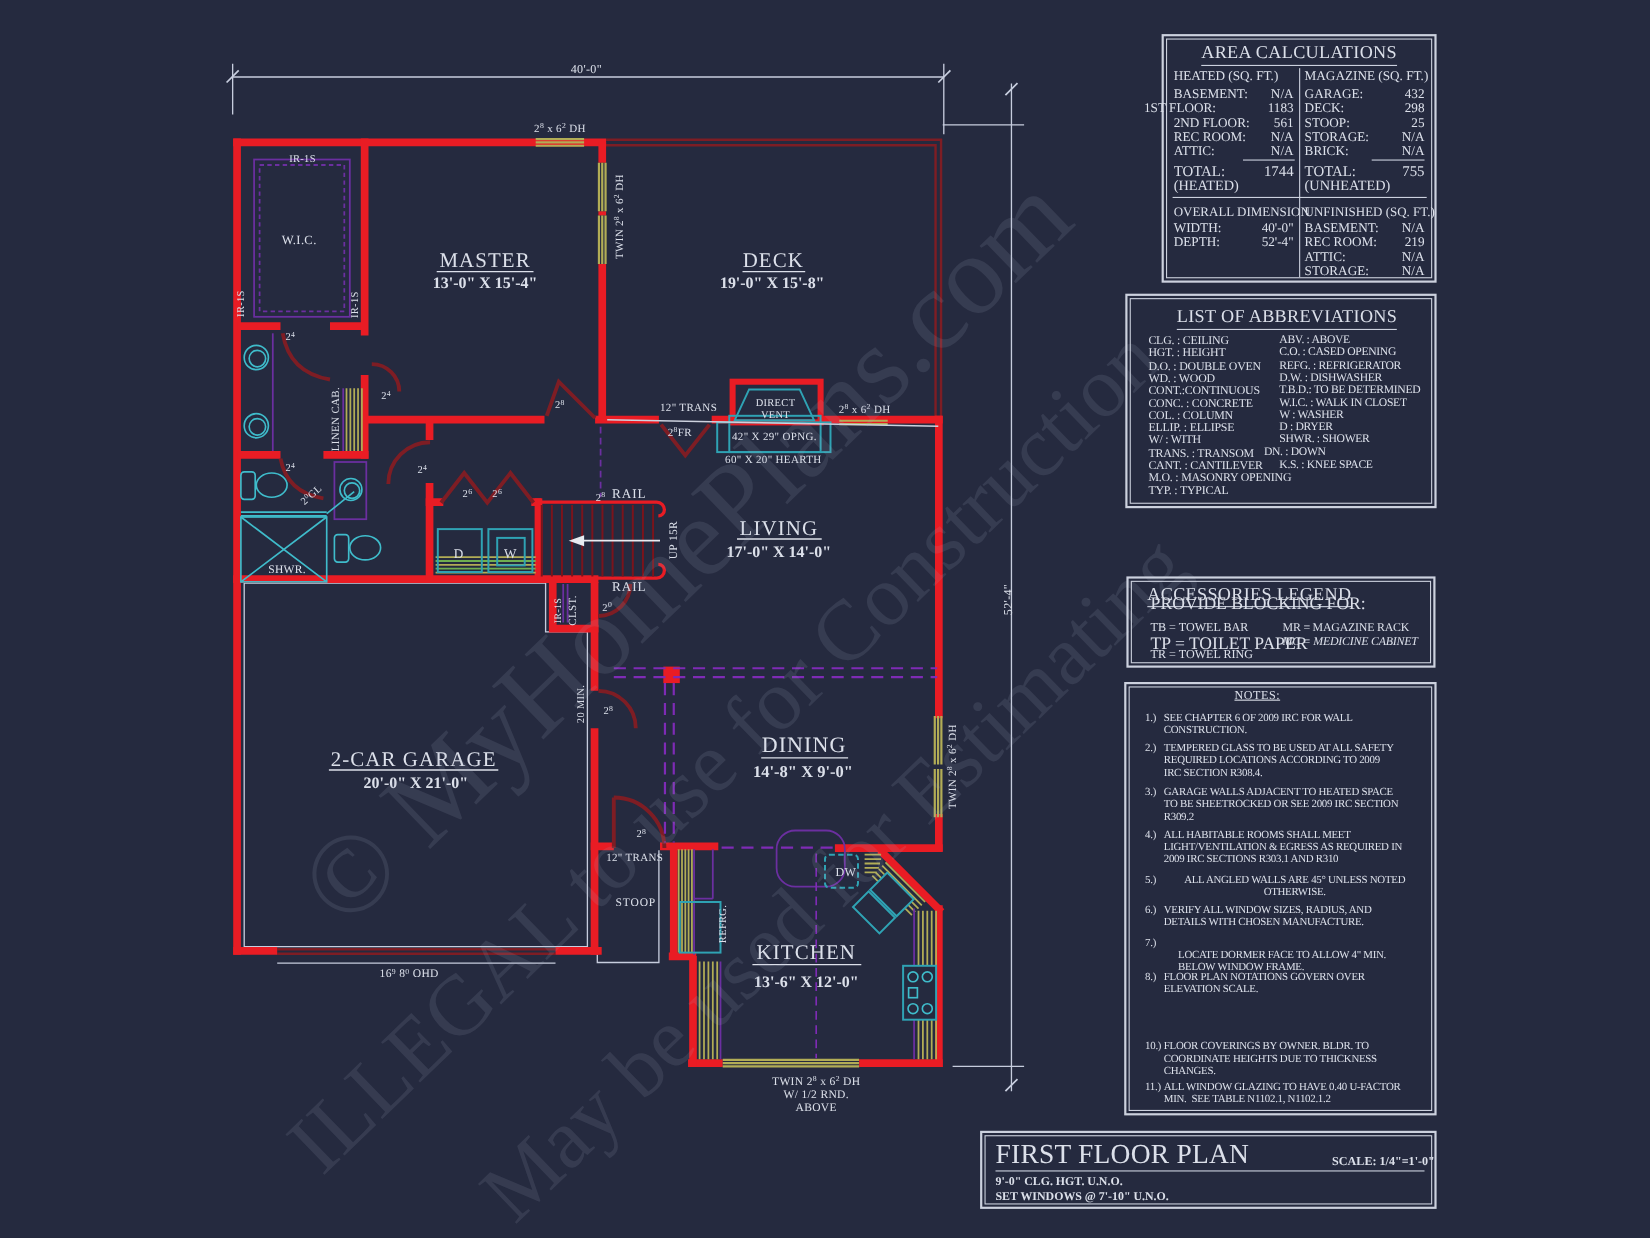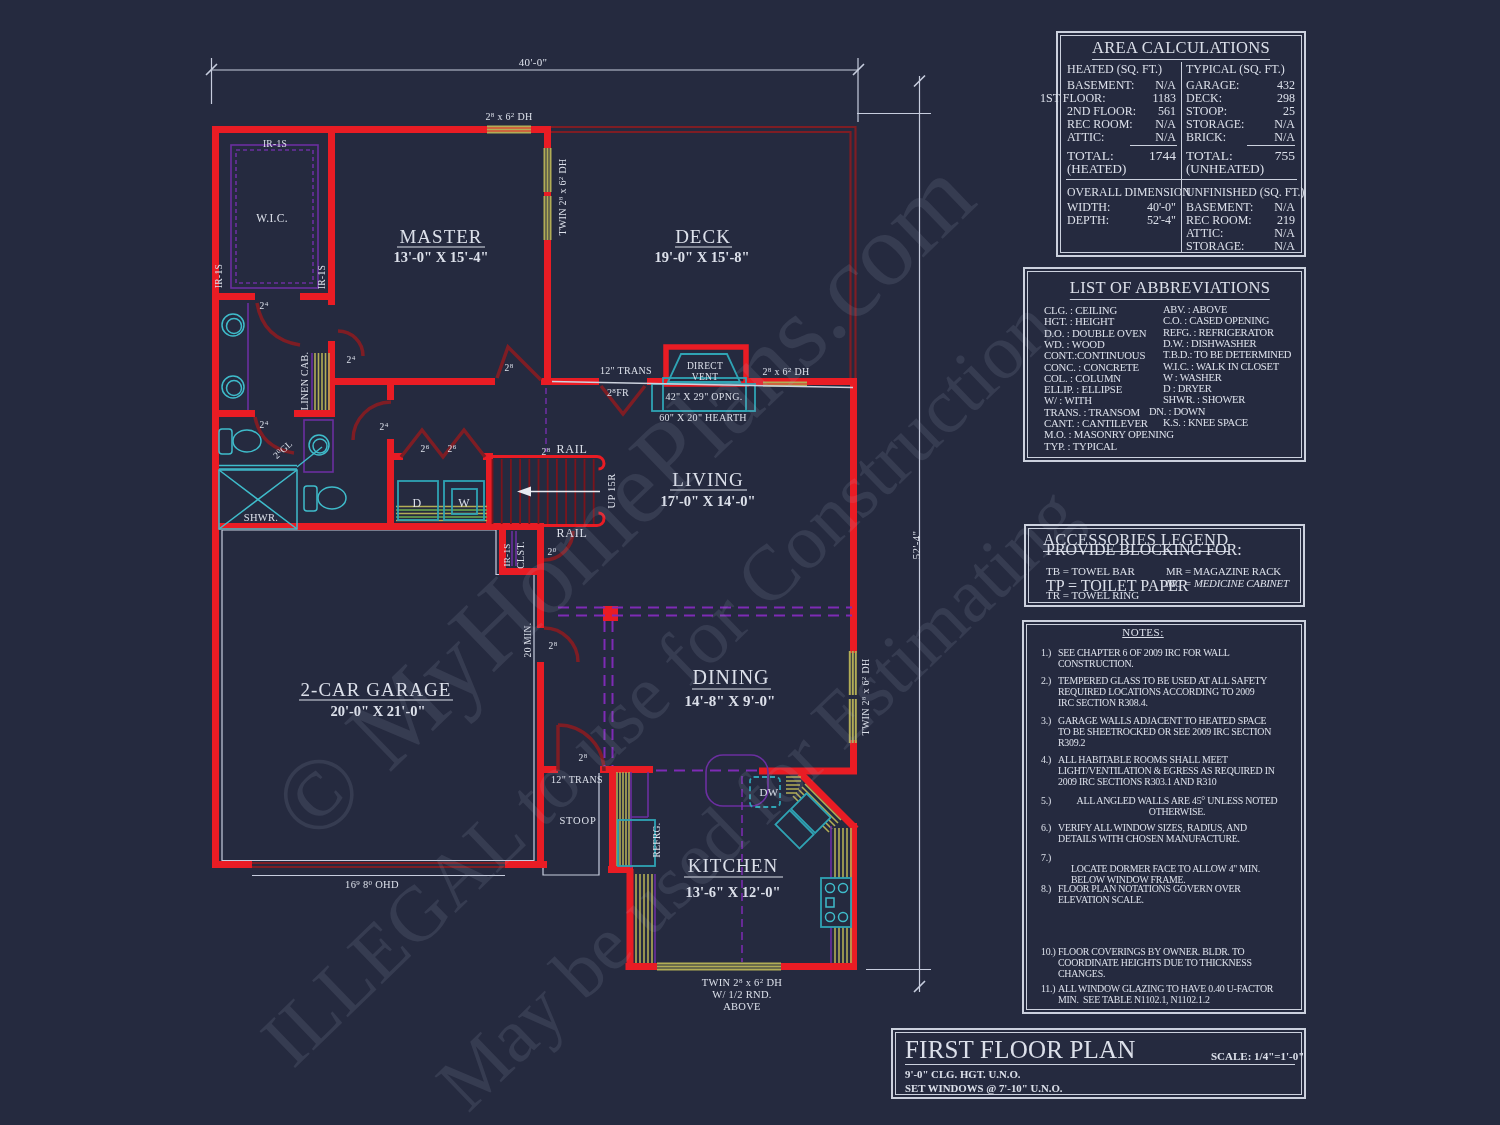--- a/index.html
+++ b/index.html
@@ -229,21 +229,21 @@
 <div class="t" style="left:1067px;top:78px;font-size:12px;">BASEMENT:</div>
 <div class="t" style="right:324px;top:78px;font-size:12px;">N/A</div>
 <div class="t" style="left:1040px;top:91px;font-size:12px;">1ST FLOOR:</div>
 <div class="t" style="right:324px;top:91px;font-size:12px;">1183</div>
 <div class="t" style="left:1067px;top:104px;font-size:12px;">2ND FLOOR:</div>
 <div class="t" style="right:324px;top:104px;font-size:12px;">561</div>
 <div class="t" style="left:1067px;top:117px;font-size:12px;">REC ROOM:</div>
 <div class="t" style="right:324px;top:117px;font-size:12px;">N/A</div>
 <div class="t" style="left:1067px;top:130px;font-size:12px;">ATTIC:</div>
 <div class="t" style="right:324px;top:130px;font-size:12px;">N/A</div>
-<div class="t" style="left:1186px;top:62px;font-size:12px;">TYPICAL (SQ. FT.)</div>
+<div class="t" style="left:1186px;top:62px;font-size:12px;">MAGAZINE (SQ. FT.)</div>
 <div class="t" style="left:1186px;top:78px;font-size:12px;">GARAGE:</div>
 <div class="t" style="right:205px;top:78px;font-size:12px;">432</div>
 <div class="t" style="left:1186px;top:91px;font-size:12px;">DECK:</div>
 <div class="t" style="right:205px;top:91px;font-size:12px;">298</div>
 <div class="t" style="left:1186px;top:104px;font-size:12px;">STOOP:</div>
 <div class="t" style="right:205px;top:104px;font-size:12px;">25</div>
 <div class="t" style="left:1186px;top:117px;font-size:12px;">STORAGE:</div>
 <div class="t" style="right:205px;top:117px;font-size:12px;">N/A</div>
 <div class="t" style="left:1186px;top:130px;font-size:12px;">BRICK:</div>
 <div class="t" style="right:205px;top:130px;font-size:12px;">N/A</div>

